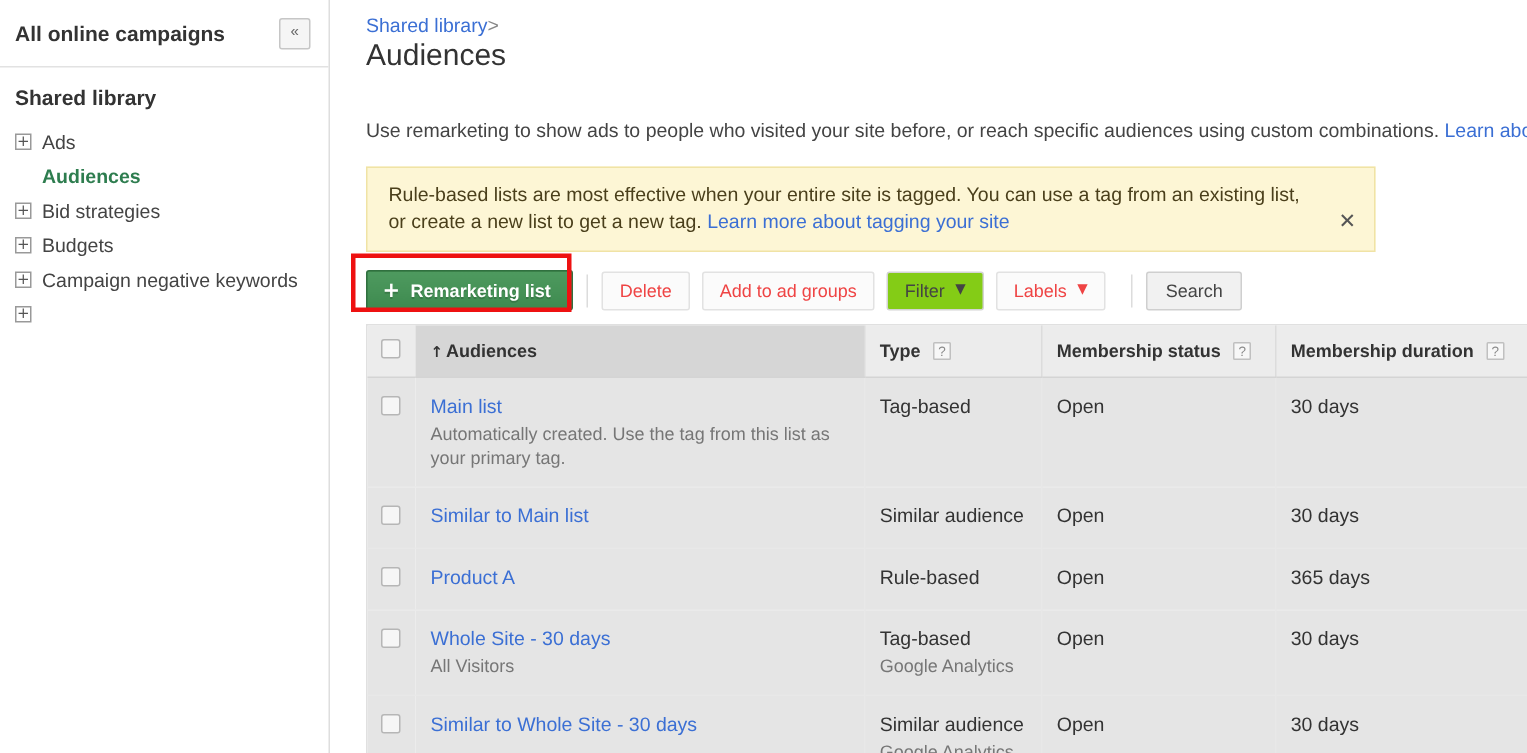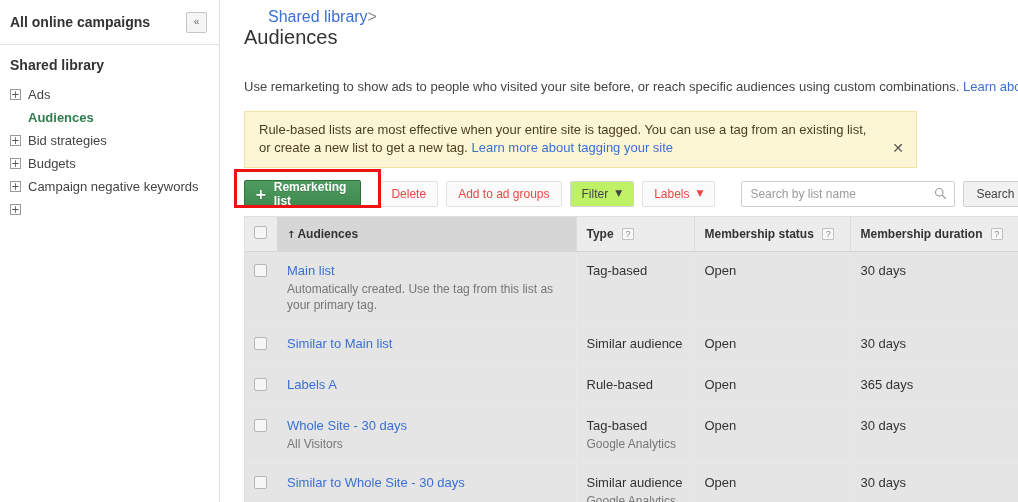--- a/index.html
+++ b/index.html
@@ -114,24 +114,23 @@
   .main {
     flex: 1;
     height: 502px;
     padding: 0 0 0 24px;
     box-sizing: border-box;
     position: relative;
     overflow: hidden;
   }
   .breadcrumb {
     padding-top: 10px;
-    font-size: 16px;
+    font-size: 13px;
     line-height: 13px;
     color: #777777;
-    margin-left: 24px;
   }
   .breadcrumb a {
     color: #3b6fd4;
     text-decoration: none;
   }
   .breadcrumb .sep { color: #888888; }
   .page-title {
     font-size: 20px;
     color: #333333;
     line-height: 26px;
@@ -213,21 +212,21 @@
   .tb-sep {
     width: 1px;
     height: 22px;
     background: #dcdcdc;
     margin: 0 9px;
   }
   .btn {
     height: 26px;
     box-sizing: border-box;
     border: 1px solid #d4d4d4;
-    background: #bef264;
+    background: #84cc16;
     border-radius: 2px;
     color: #444444;
     font-size: 12px;
     padding: 0 11px;
     display: inline-flex;
     align-items: center;
     cursor: pointer;
     margin-right: 8px;
     white-space: nowrap;
   }
@@ -487,27 +486,20 @@
         <span class="caret">▼</span>
       </div>
 
       <div class="btn disabled">
         <span>Labels</span>
         <span class="caret">▼</span>
       </div>
 
       <div class="tb-sep"></div>
 
-      <div class="search-wrap">
-        <input class="search-input" type="text" placeholder="Search by list name" style="">
-        <svg class="search-icon" viewBox="0 0 16 16">
-          <circle cx="6.5" cy="6.5" r="4.6" fill="none" stroke="#9b9b9b" stroke-width="1.4"></circle>
-          <line x1="10" y1="10" x2="14.5" y2="14.5" stroke="#9b9b9b" stroke-width="1.6"></line>
-        </svg>
-      </div>
 
       <div class="btn-search">
         <span>Search</span>
       </div>
     </div>
 
     <div class="table-wrap">
       <table class="grid">
         <colgroup>
           <col class="c-cb">
@@ -569,21 +561,21 @@
             </td>
             <td class="cell-status">Open</td>
             <td>30 days</td>
           </tr>
 
           <tr>
             <td class="cb-col">
               <span class="cb"></span>
             </td>
             <td>
-              <a href="#" class="cell-link">Labels A</a>
+              <a href="#" class="cell-link">Product A</a>
               <div class="cell-sub"></div>
             </td>
             <td>
               <div class="cell-main">Rule-based</div>
               <div class="cell-sub"></div>
             </td>
             <td class="cell-status">Open</td>
             <td>365 days</td>
           </tr>
 

